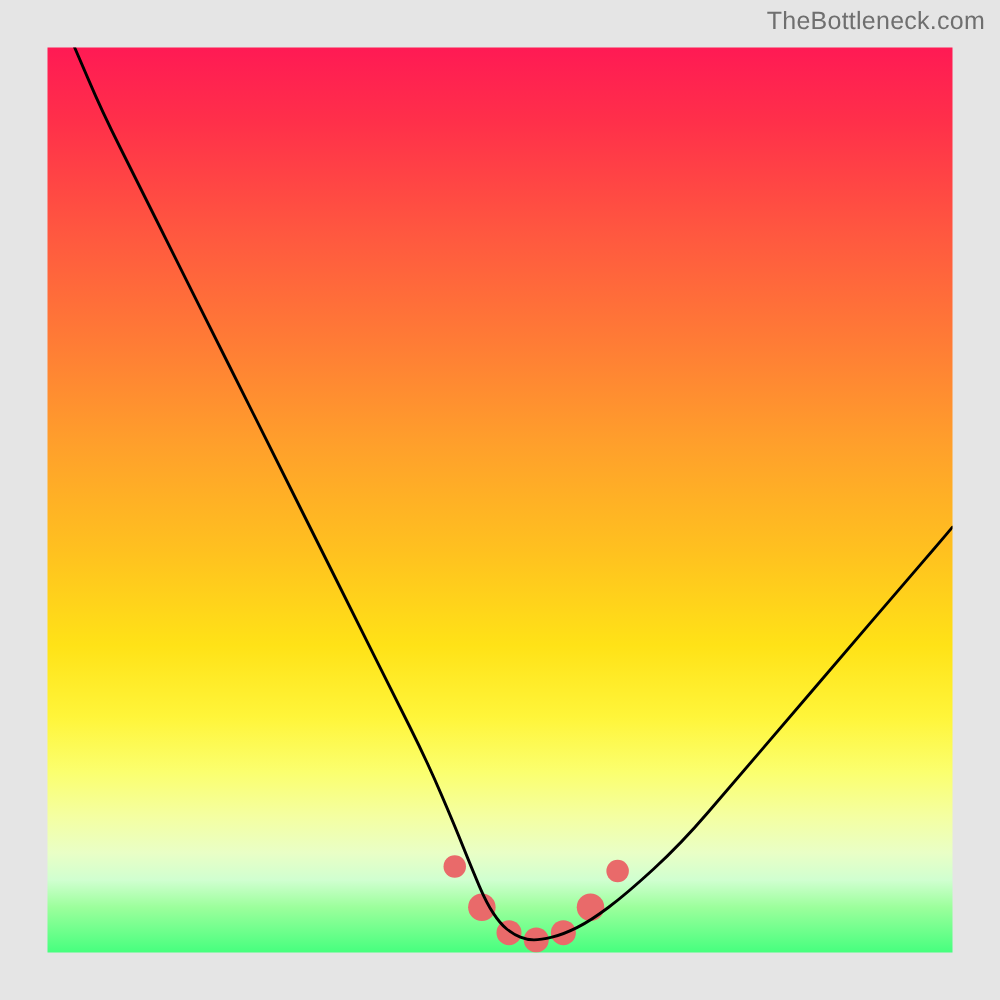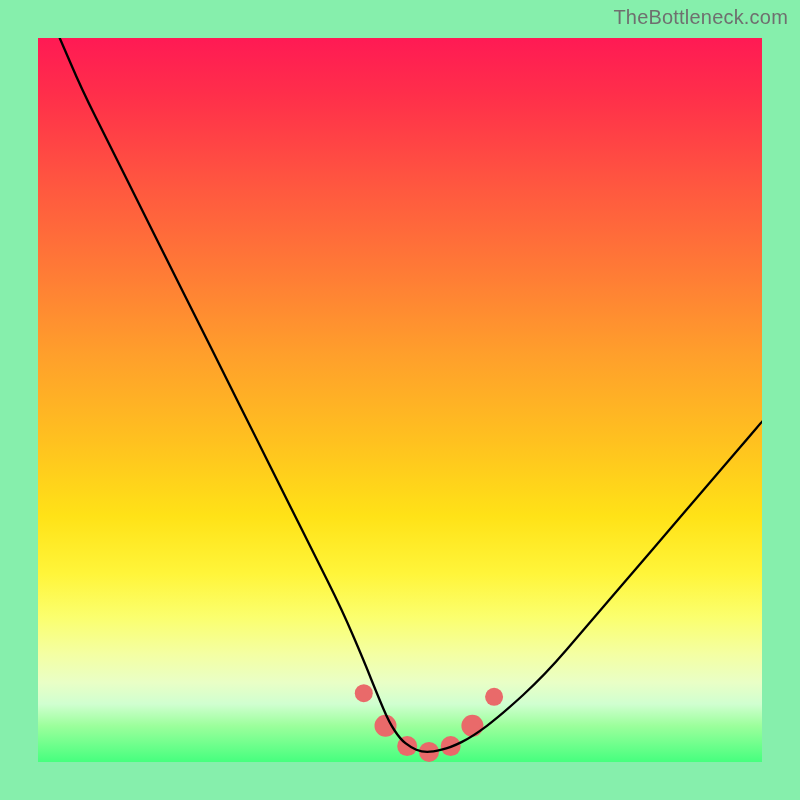--- a/index.html
+++ b/index.html
@@ -9,21 +9,21 @@
     height: 800px;
     background: #000;
     font-family: Arial, Helvetica, sans-serif;
     overflow: hidden;
   }
   .frame {
     position: absolute;
     left: 0; top: 0;
     width: 800px;
     height: 800px;
-    background: #86efac;
+    background: #e5e5e5;
   }
   .plot {
     position: absolute;
     left: 38px;
     top: 38px;
     width: 724px;
     height: 724px;
     
     background: linear-gradient(to bottom,
       #ff1a54 0%,

